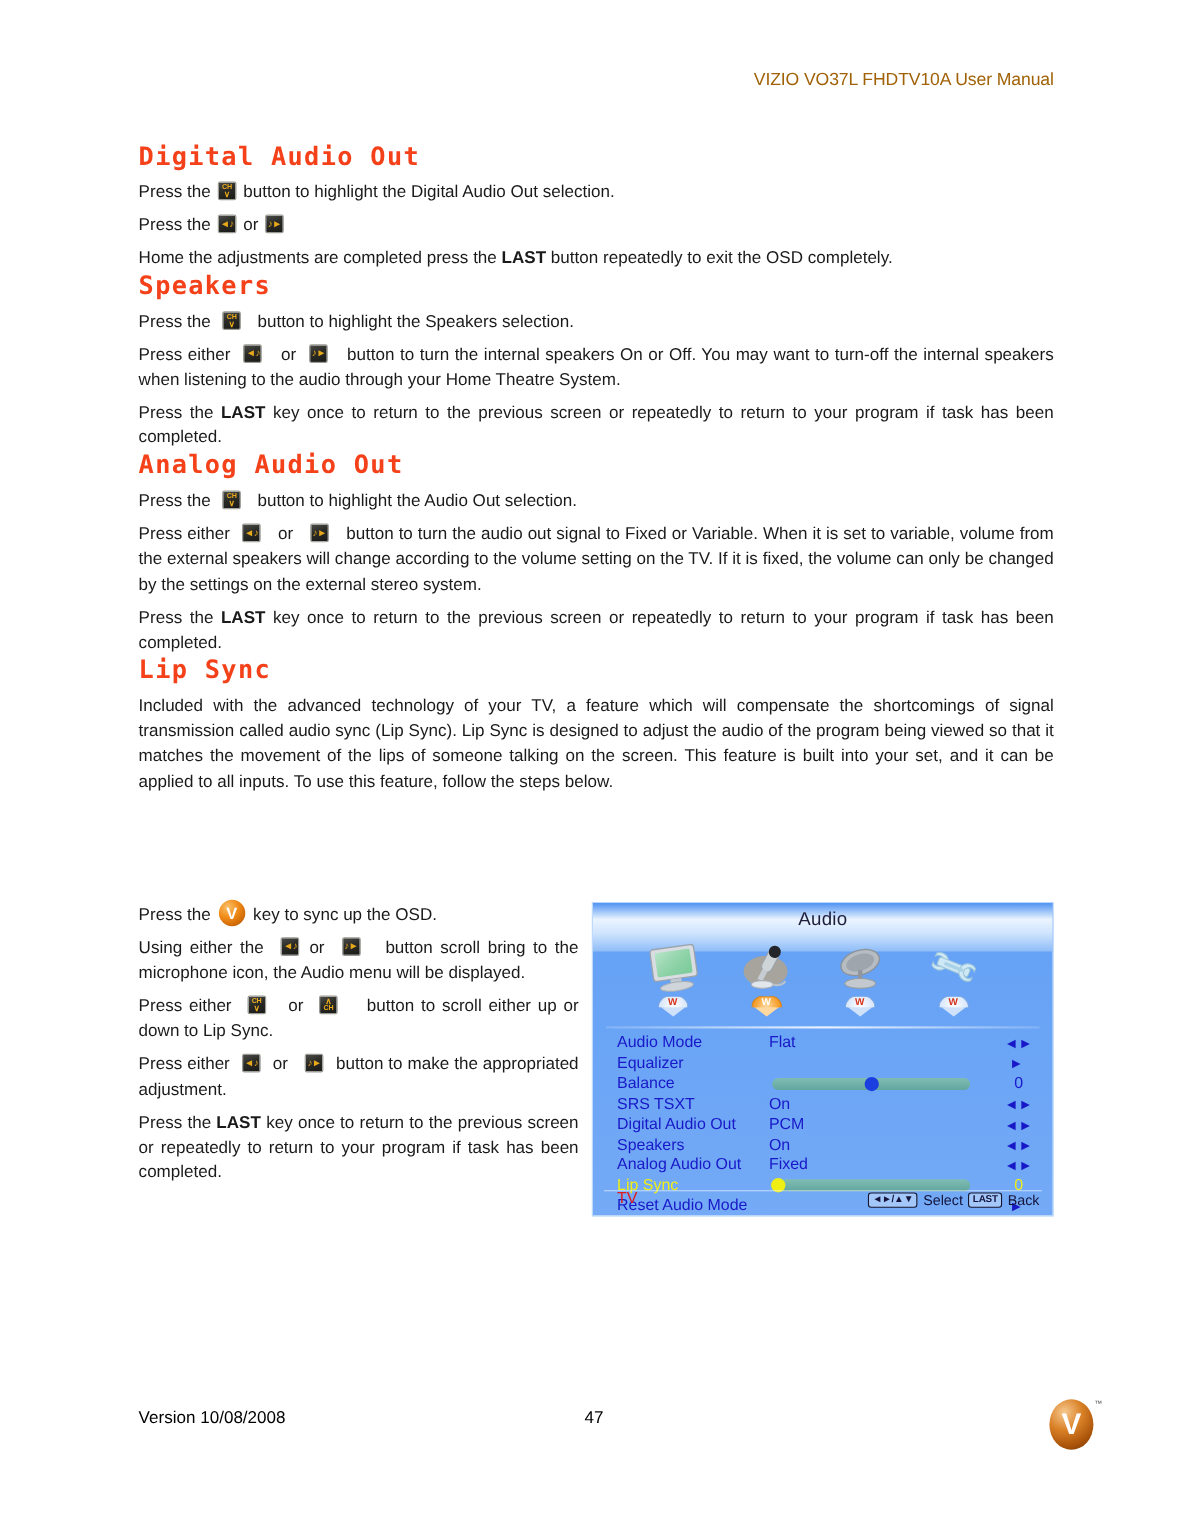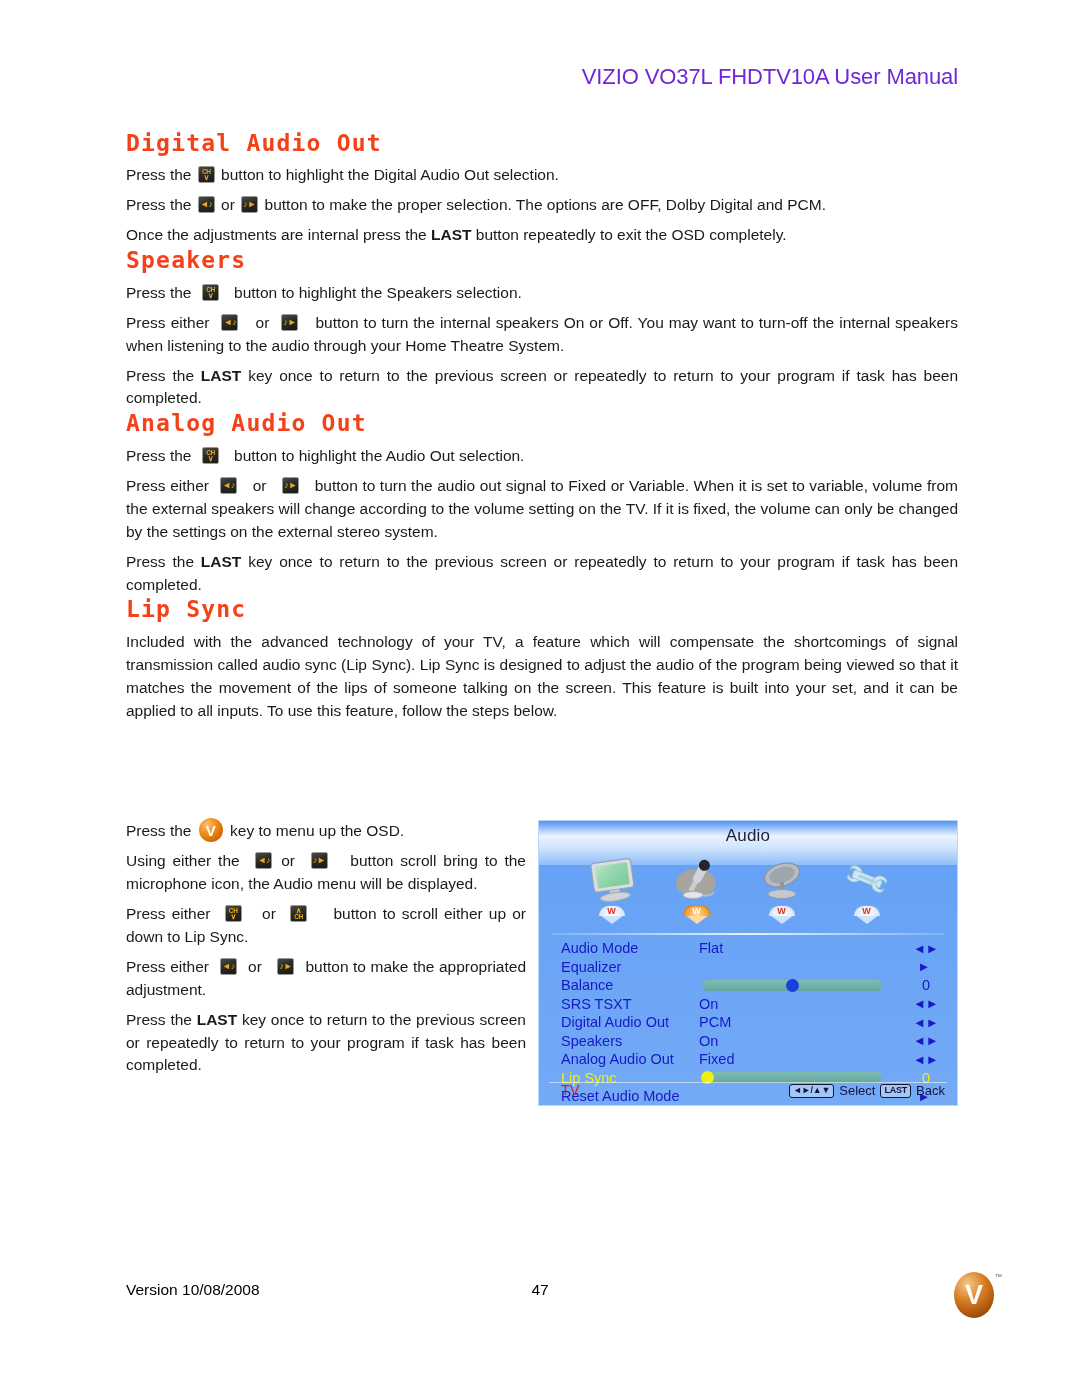--- a/index.html
+++ b/index.html
@@ -17,23 +17,23 @@
   .page {
     position: absolute;
     inset: 0;
   }
 
   
   .doc-header {
     position: absolute;
     top: 64px;
     right: 122px;
-    font-size: 22px;
+    font-size: 16px;
     letter-spacing: -0.1px;
-    color: #6d28d9;
+    color: #a16207;
     white-space: nowrap;
   }
 
   
   .content {
     position: absolute;
     left: 126px;
     top: 130px;
     width: 832px;
   }
@@ -397,25 +397,24 @@
             <span class="b">∨</span>
           </span></span>
       <span>button to highlight the Digital Audio Out selection.</span>
     </p>
 
     <p class="body nojust">
       <span>Press the</span>
       <span class="key key-voldn"><span class="glyph row">◄♪</span></span>
       <span>or</span>
       <span class="key key-volup"><span class="glyph row">♪►</span></span>
-      <span>button to make the proper selection. The options are OFF, Dolby Digital and PCM.</span>
     </p>
 
     <p class="body nojust last">
-      <span>Once the adjustments are internal press the</span>
+      <span>Home the adjustments are completed press the</span>
       <b>LAST</b>
       <span>button repeatedly to exit the OSD completely.</span>
     </p>
 
     <h2 class="sec sec-speakers">Speakers</h2>
 
     <p class="body nojust">
       <span>Press the</span>
       &nbsp;<span class="key key-chdn"><span class="glyph">
             <span class="a">CH</span>
@@ -469,21 +468,21 @@
 
   </div>
 
   <div class="split">
 
     <div class="steps">
 
       <p class="body nojust">
         <span>Press the</span>
         <span class="vkey"></span>
-        <span>key to menu up the OSD.</span>
+        <span>key to sync up the OSD.</span>
       </p>
 
       <p class="body">
         <span>Using either the</span>
         &nbsp;<span class="key key-voldn"><span class="glyph row">◄♪</span></span>
         <span>or</span>
         &nbsp;<span class="key key-volup"><span class="glyph row">♪►</span></span>&nbsp;&nbsp;
         <span>button scroll bring to the microphone icon, the Audio menu will be displayed.</span>
       </p>
 

